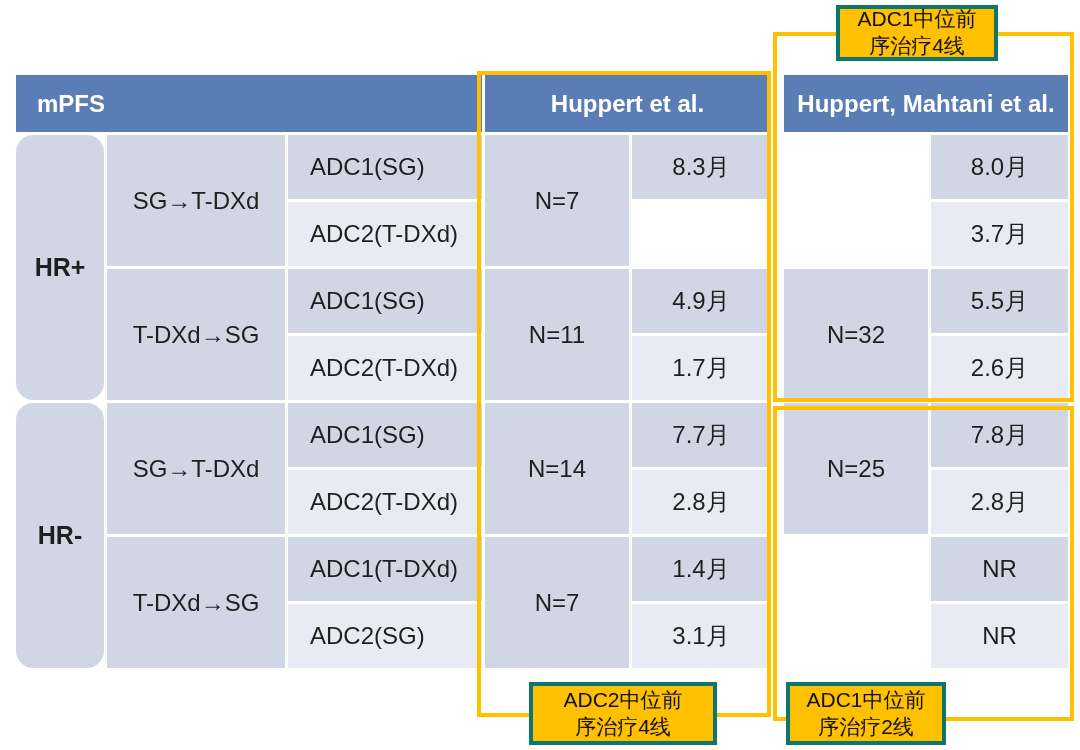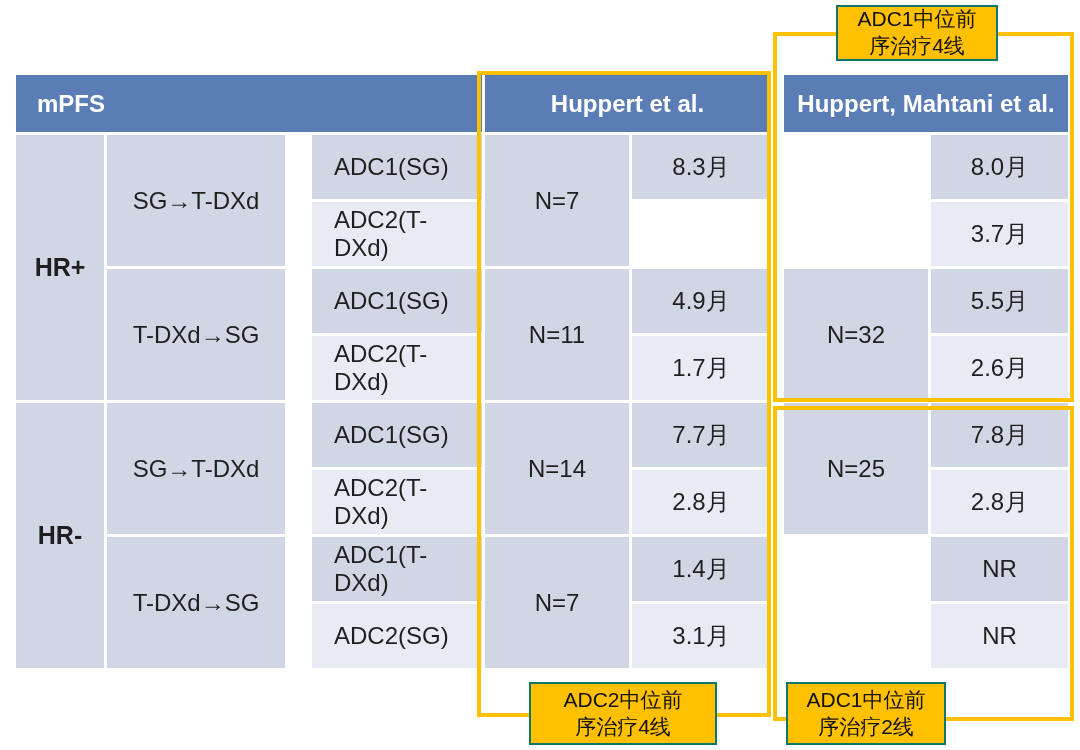--- a/index.html
+++ b/index.html
@@ -19,29 +19,29 @@
     font-weight:bold;font-size:24px;
     display:flex;align-items:center;justify-content:center;
   }
   .hdr.left{justify-content:flex-start;padding-left:21px;}
   .cell{
     display:flex;align-items:center;justify-content:center;
     font-size:24px;color:var(--text-dark,#1f1f1f);
   }
   .dark{background:var(--cell-dark,#d0d6e4);}
   .light{background:var(--cell-light,#e9ebf4);}
-  .adc{justify-content:flex-start;padding-left:22px;margin-left:24px;}
-  .hr{font-weight:bold;font-size:25px;}
+  .adc{justify-content:flex-start;padding-left:22px;}
+  .hr{font-weight:bold;font-size:25px;border-radius:17px;}
   .obox{
     position:absolute;border:4px solid var(--highlight-gold,#ffc000);
     box-sizing:border-box;pointer-events:none;background:transparent;
   }
   .olabel{
     position:absolute;background:var(--highlight-gold,#ffc000);
-    border:2px solid #0f766e;box-sizing:border-box;
+    border:4px solid #0f766e;box-sizing:border-box;
     color:#111;font-size:21px;line-height:1.28;text-align:center;
     display:flex;flex-direction:column;align-items:center;justify-content:center;
     padding:3px 6px;
   }
 </style>
 </head>
 <body>
 
 <div class="stage">
 

